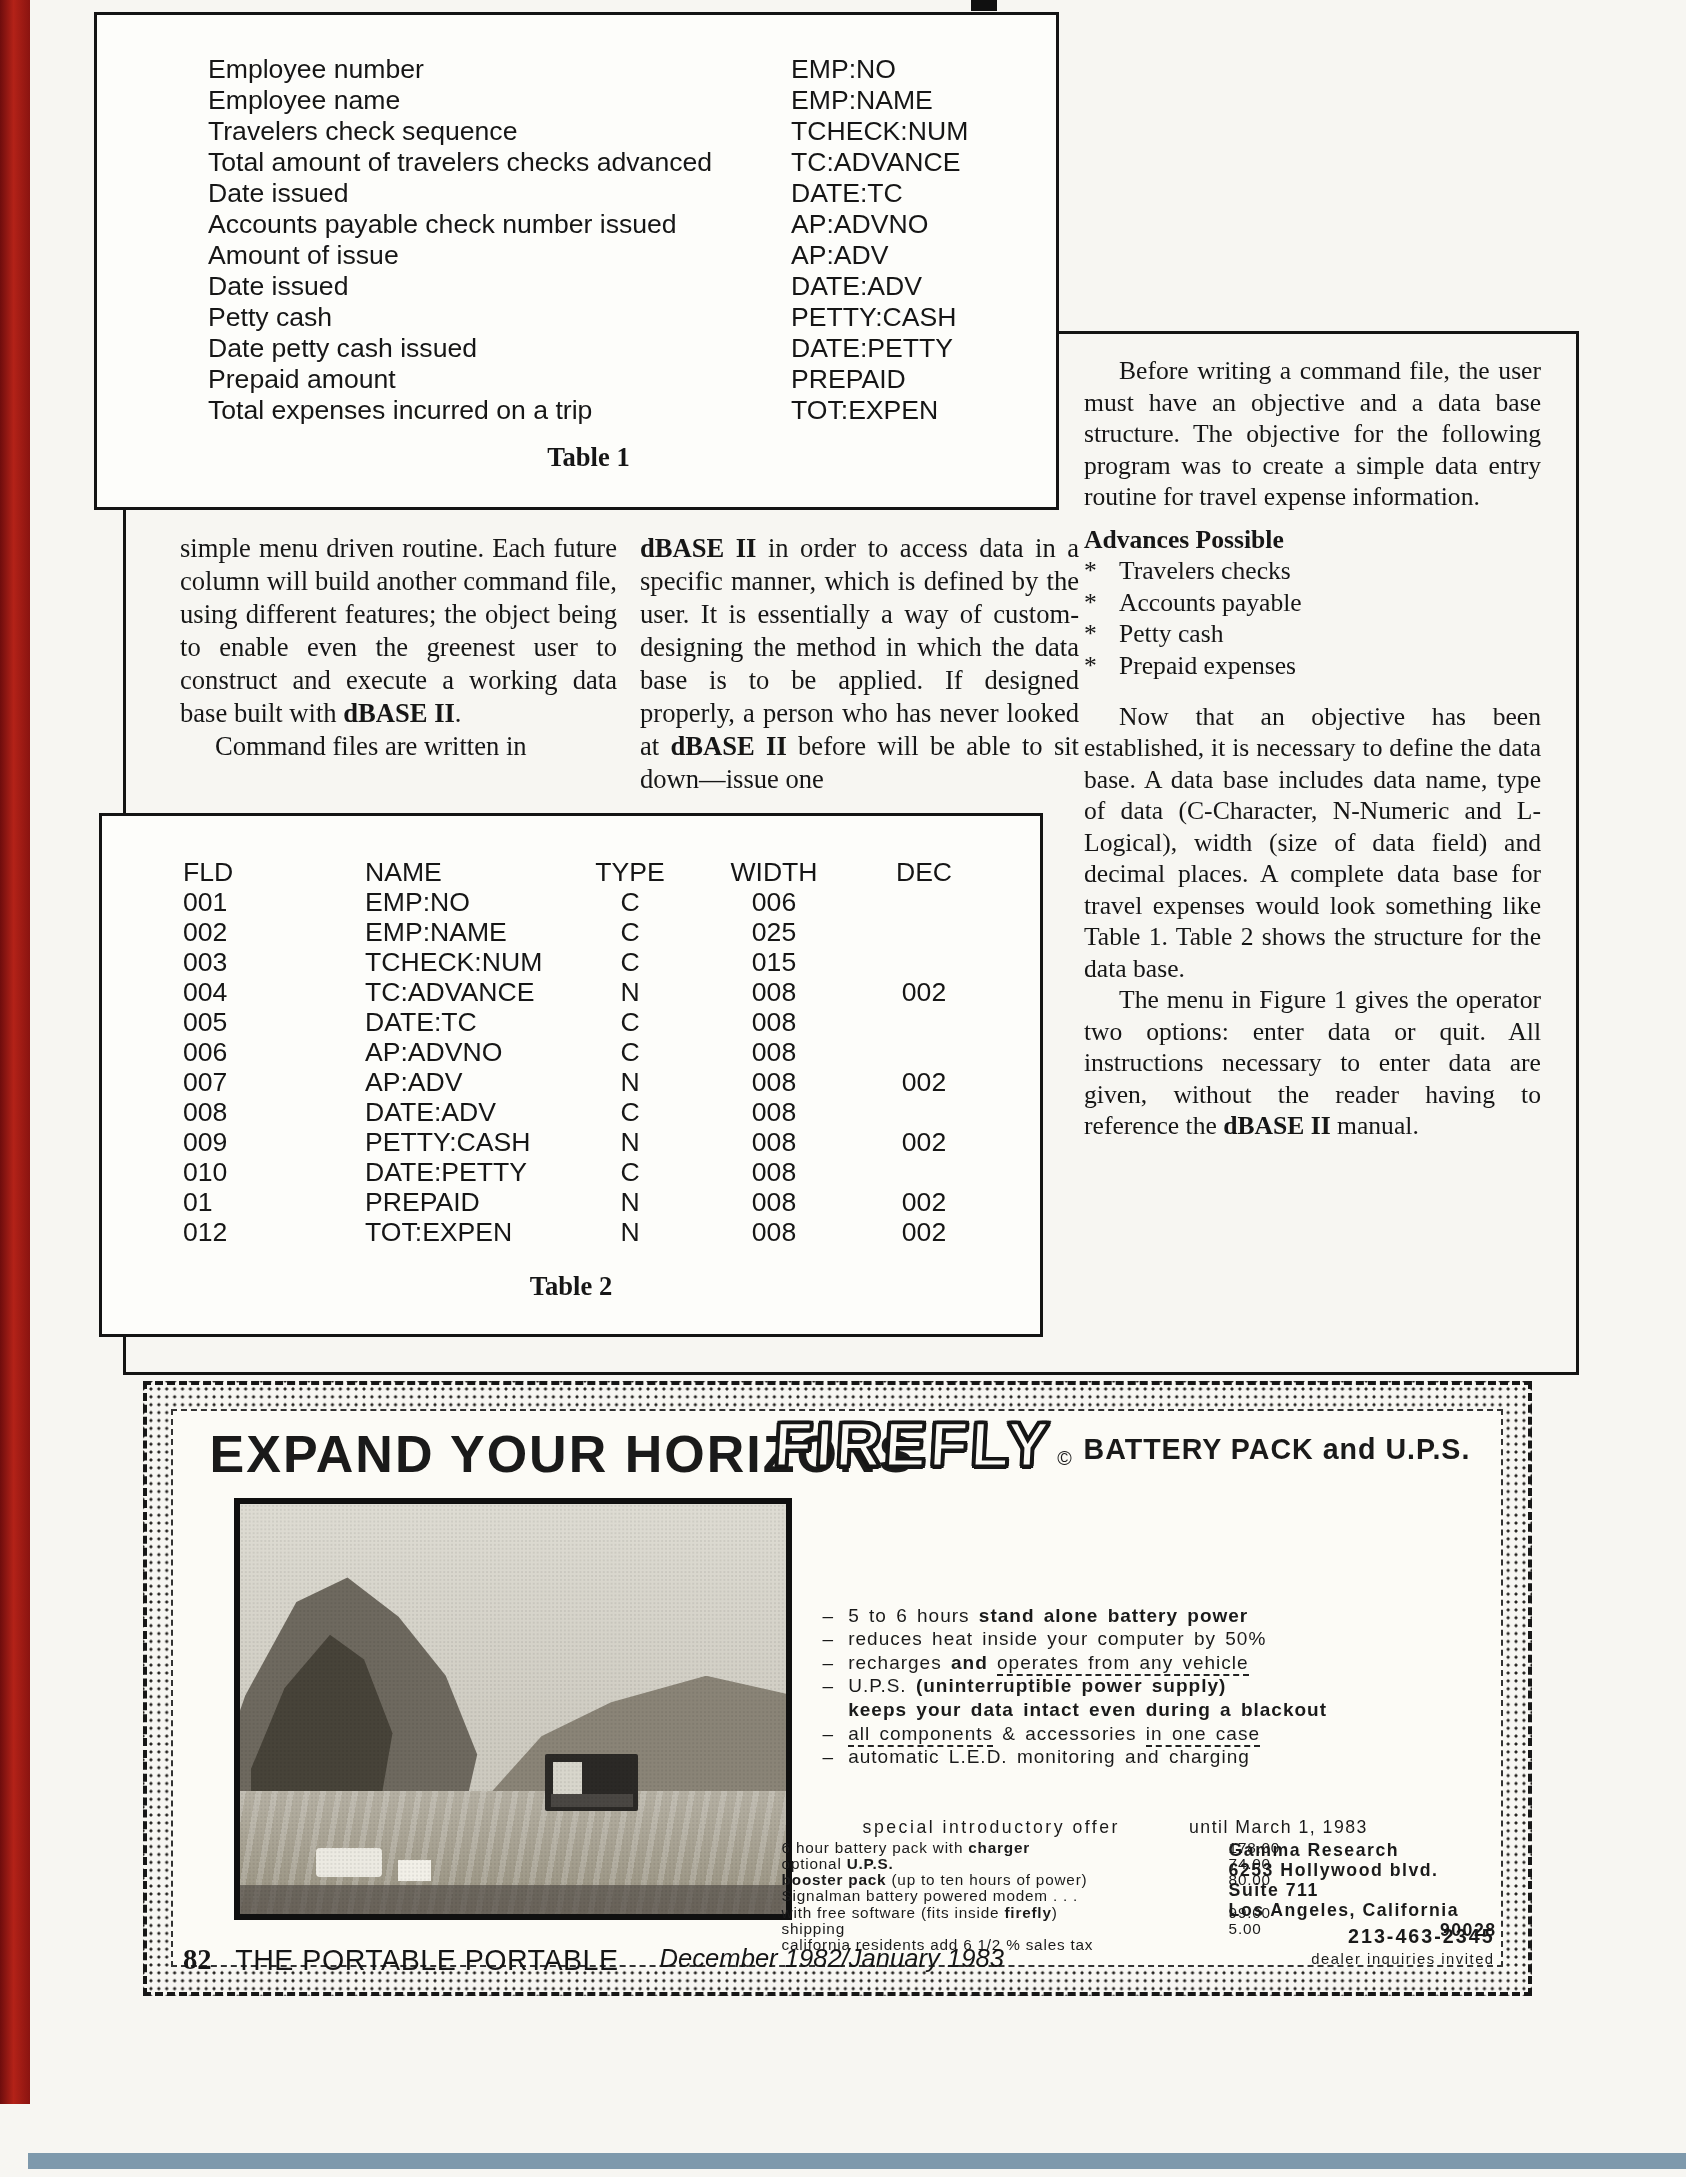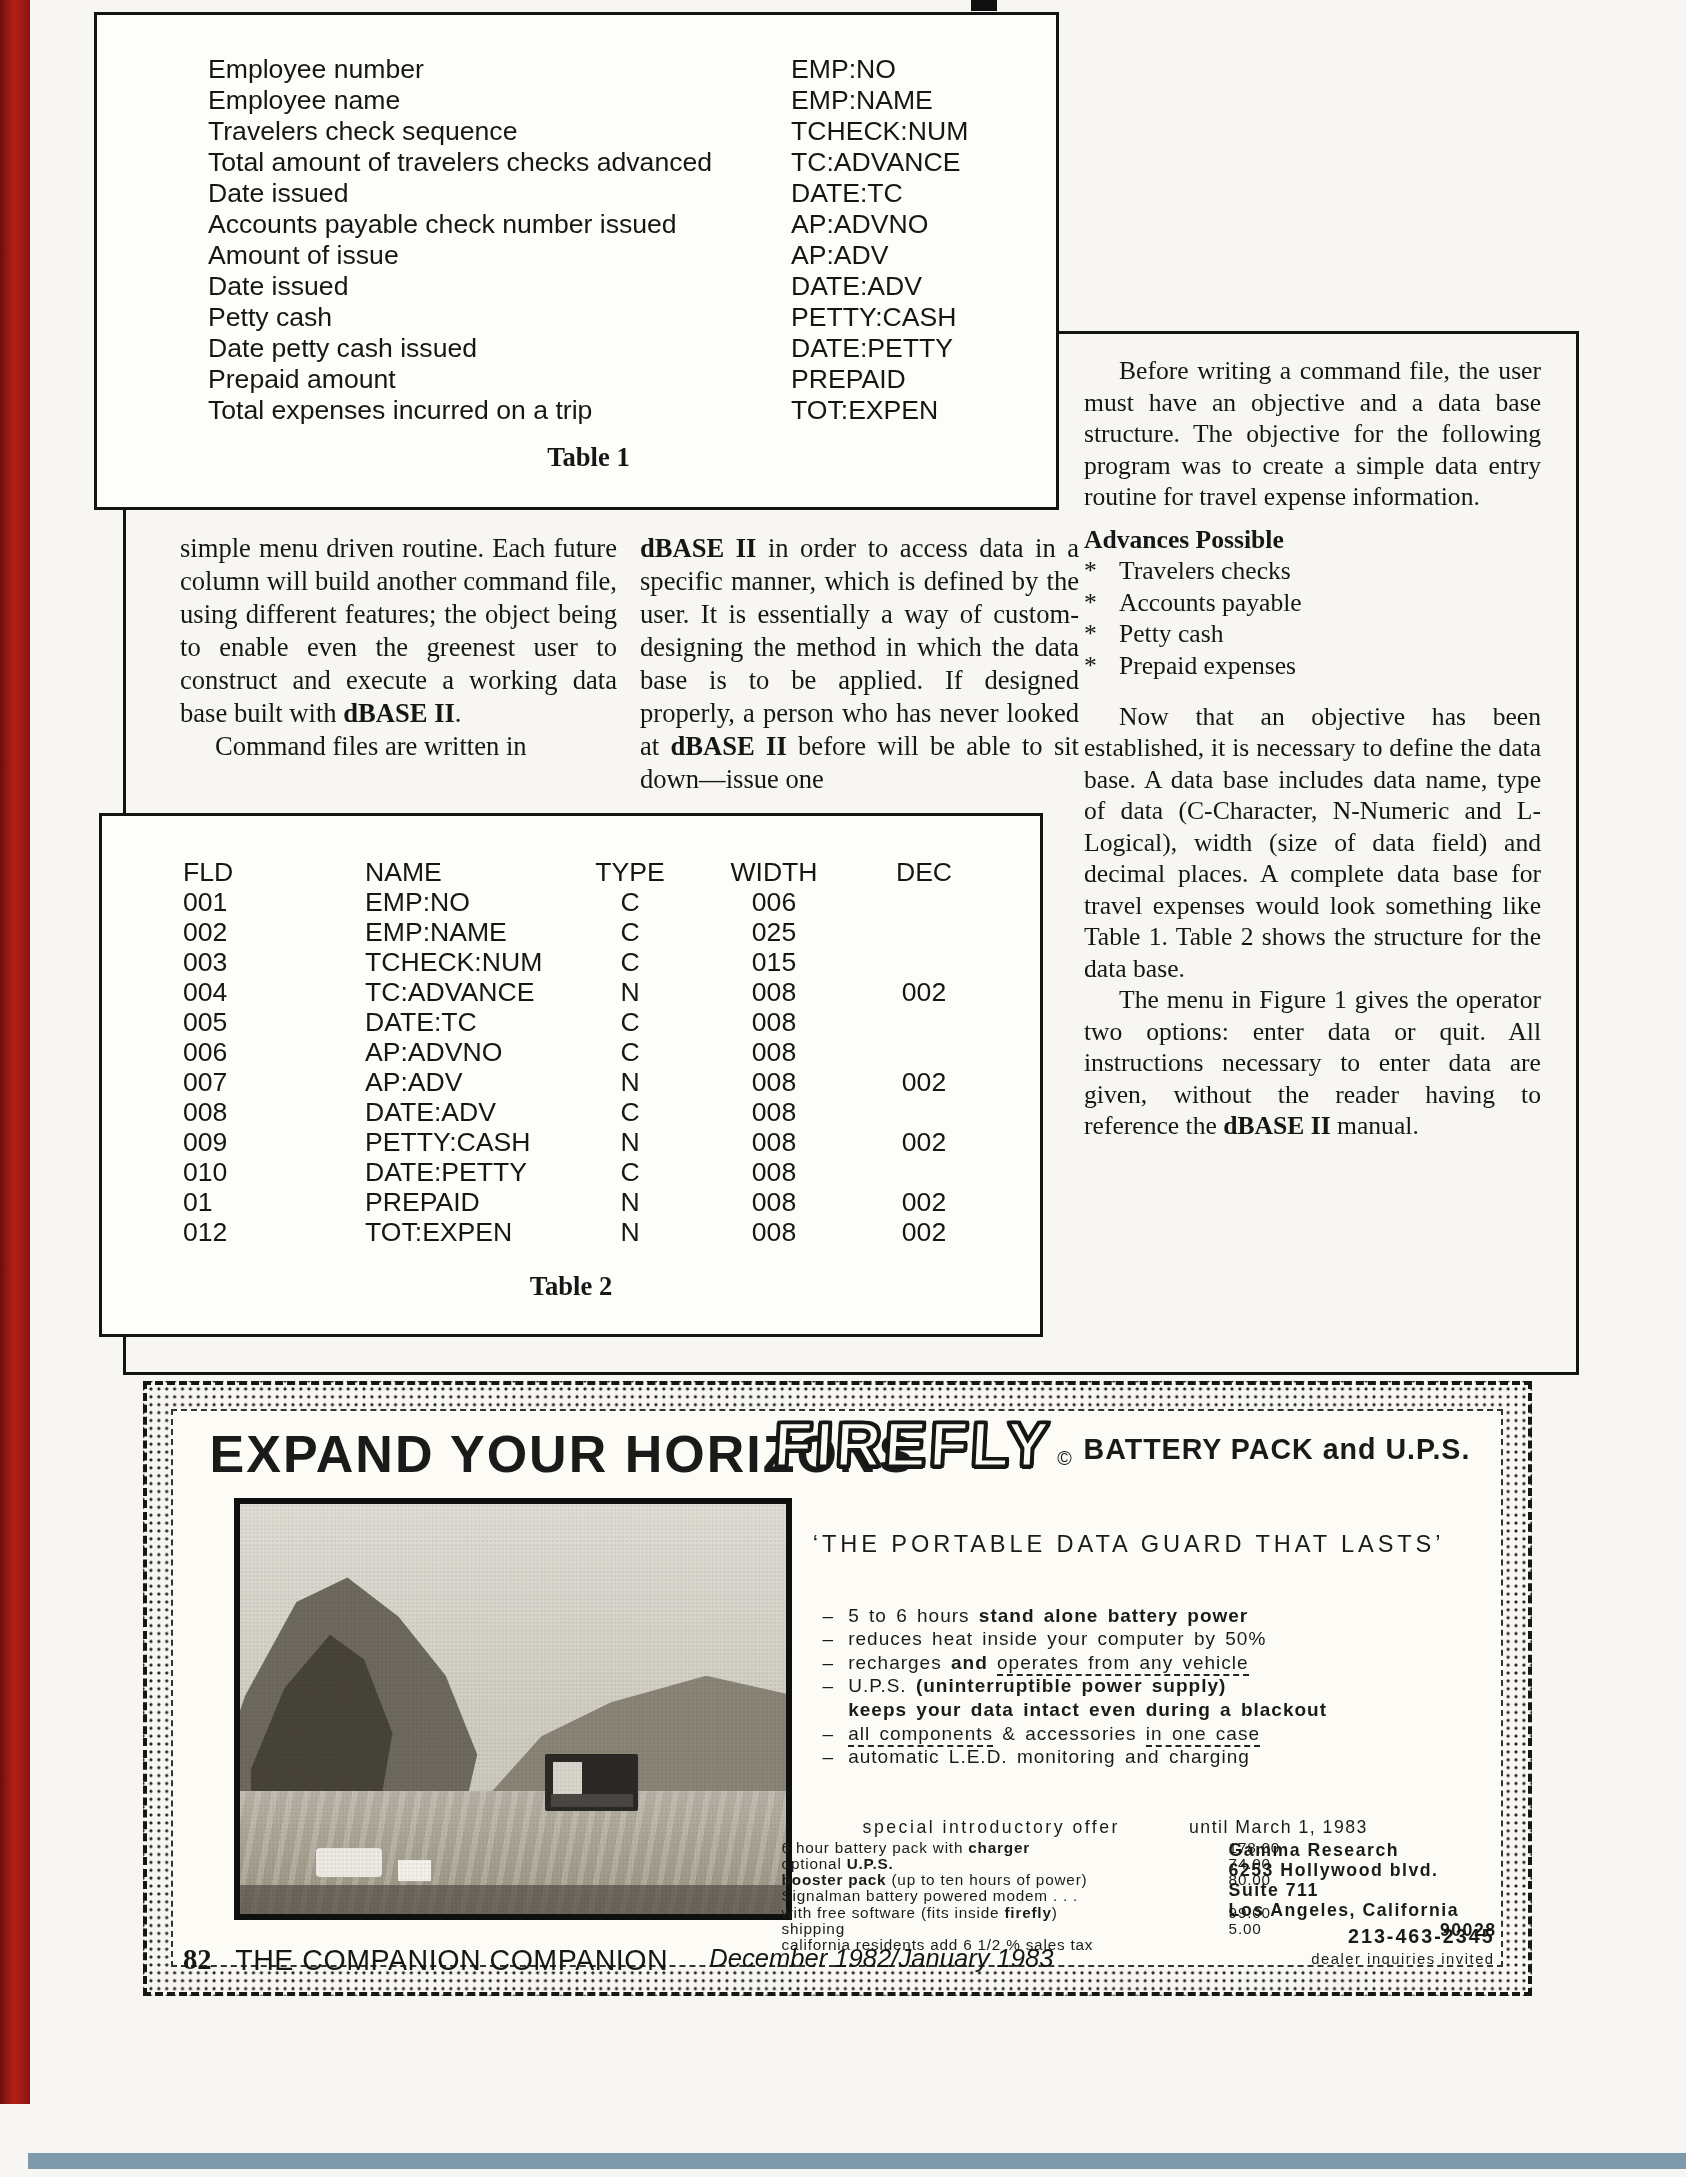--- a/index.html
+++ b/index.html
@@ -304,21 +304,20 @@
     <div class="ad-inner">
 
       <div class="abs ad-headline">EXPAND YOUR HORIZONS</div>
 
       <div class="abs ad-logo-row">
         <span class="firefly">FIREFLY</span>
         <span class="logo-c">©</span>
         <span class="logo-suffix">BATTERY PACK and U.P.S.</span>
       </div>
 
-      <div class="abs ad-tagline">‘THE PORTABLE DATA GUARD THAT LASTS’</div>
 
       <div class="abs ad-photo">
         <div class="ph ph-rock-back"></div>
         <div class="ph ph-rock-dark"></div>
         <div class="ph ph-rock-right"></div>
         <div class="ph ph-fore"></div>
         <div class="ph ph-streaks"></div>
         <div class="ph ph-computer">
           <div class="ph ph-screen"></div>
           <div class="ph ph-kbd"></div>
@@ -399,20 +398,20 @@
       </div>
 
       <div class="abs ad-phone">213-463-2345</div>
       <div class="abs ad-dealer">dealer inquiries invited</div>
 
     </div>
   </div>
 
   <div class="abs footer">
     <span class="footer-num">82</span>
-    <span class="footer-title">THE COMPANION COMPANION</span>
+    <span class="footer-title">THE PORTABLE PORTABLE</span>
     <span class="footer-issue">December 1982/January 1983</span>
   </div>
 
   <div class="abs bottom-bar"></div>
 
 </div>
 
 
 </body></html>

